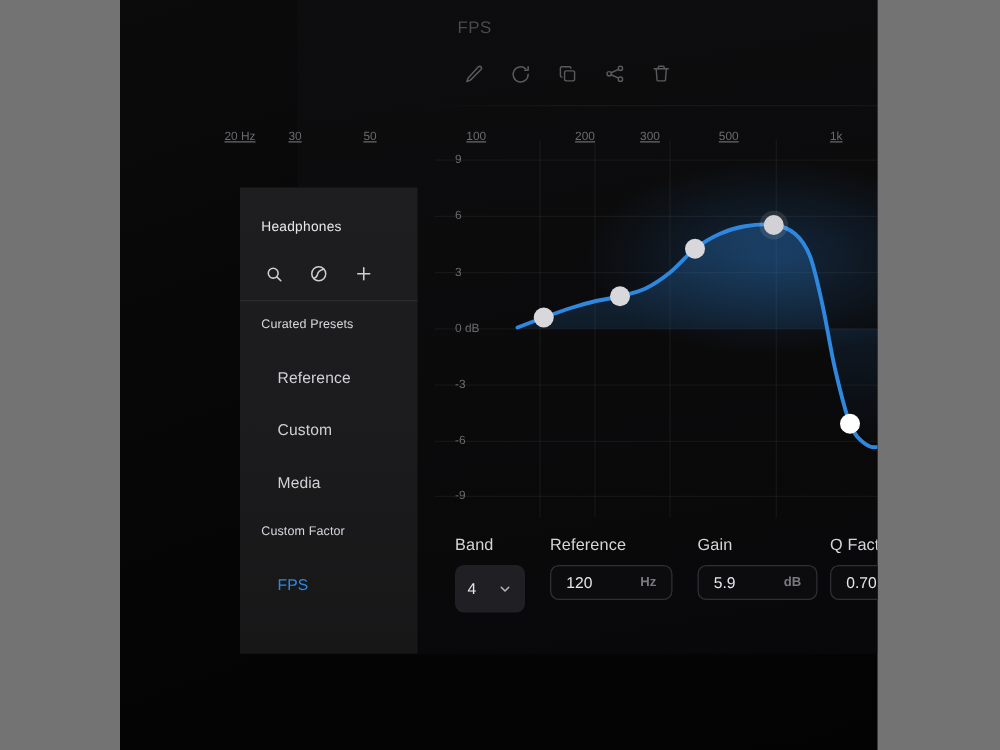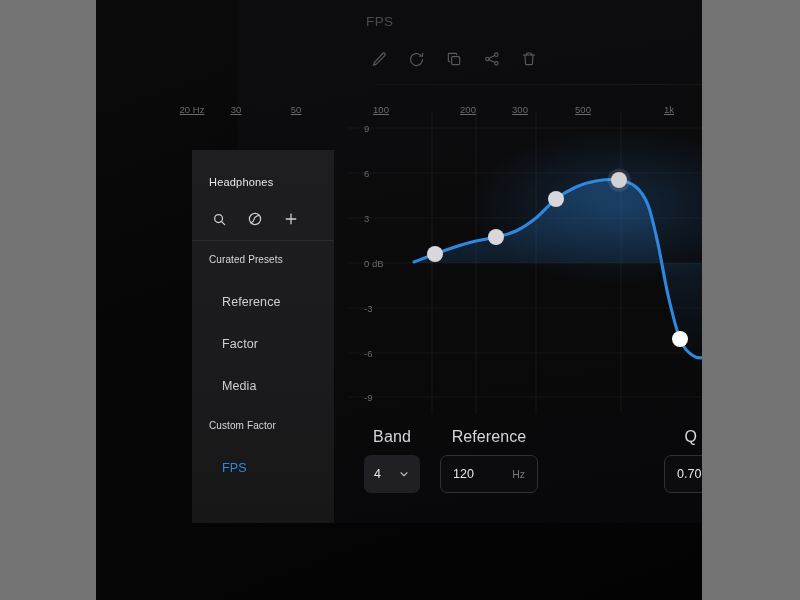--- a/index.html
+++ b/index.html
@@ -84,27 +84,27 @@
   }
   #eq-tooltip .tt-pointer{
     position:absolute;left:50%;bottom:-5px;margin-left:-5px;
     width:0;height:0;border-left:5px solid transparent;border-right:5px solid transparent;
     border-top:6px solid #9a9a9c;
   }
 
   
   #controls{position:absolute;left:268px;top:428px;width:420px;height:66px;}
   .ctl{position:absolute;top:0;}
-  .ctl-label{font-size:16px;color:#d6d6da;letter-spacing:.1px;margin-bottom:9px;white-space:nowrap;text-align:center;}
+  .ctl-label{font-size:13px;color:#d6d6da;letter-spacing:.1px;margin-bottom:9px;white-space:nowrap;}
   .ctl-field{
-    height:38px;border:1px solid #303034;border-radius:7px;background:#0c0c0e;
+    height:28px;border:1px solid #303034;border-radius:7px;background:#0c0c0e;
     display:flex;align-items:center;padding:0 12px;box-sizing:border-box;
   }
   .ctl-field .val{font-size:12.5px;color:#e6e6ea;}
-  .ctl-field .unit{margin-left:auto;font-size:10.5px;color:#78787d;}
+  .ctl-field .unit{margin-left:auto;font-size:10.5px;color:#78787d;font-weight:bold;}
   #band-select{
     height:38px;width:56px;border-radius:7px;background:#202024;border:none;
     display:flex;align-items:center;padding:0 10px;box-sizing:border-box;cursor:pointer;
   }
   #band-select .val{font-size:12.5px;color:#e6e6ea;}
   #band-select .chev{margin-left:auto;color:#b8b8bd;display:flex;}
 </style>
 </head>
 <body>
 
@@ -232,20 +232,27 @@
       </div>
 
       <div class="ctl" id="ctl-frequency" style="left: 76px;">
         <div class="ctl-label">Reference</div>
         <div class="ctl-field" style="width: 98px;">
           <span class="val">120</span>
           <span class="unit">Hz</span>
         </div>
       </div>
 
+      <div class="ctl" id="ctl-gain" style="left: 194px;">
+        <div class="ctl-label">Gain</div>
+        <div class="ctl-field" style="width: 96px;">
+          <span class="val">5.9</span>
+          <span class="unit">dB</span>
+        </div>
+      </div>
 
       <div class="ctl" id="ctl-q" style="left: 300px;">
         <div class="ctl-label">Q Factor</div>
         <div class="ctl-field" style="width: 104px;">
           <span class="val">0.70</span>
           <span class="unit"></span>
         </div>
       </div>
     </div>
 
@@ -269,20 +276,20 @@
               <line x1="12" y1="4.8" x2="12" y2="19.2"></line>
               <line x1="4.8" y1="12" x2="19.2" y2="12"></line>
             </svg>
         </div>
       </div>
       <div id="sidebar-rule"></div>
       <div id="sidebar-nav">
           <div class="nav-group" style="top: 104px;">Curated Presets</div>
           <div class="nav-group" style="top: 270px;">Custom Factor</div>
           <div class="nav-item" style="top: 145px;">Reference</div>
-          <div class="nav-item" style="top: 187px;">Factor</div>
+          <div class="nav-item" style="top: 187px;">Custom</div>
           <div class="nav-item" style="top: 229px;">Media</div>
           <div class="nav-item active" style="top: 311px;">FPS</div>
         </div>
     </div>
 
   </div>
 </div>
 
 </body></html>

